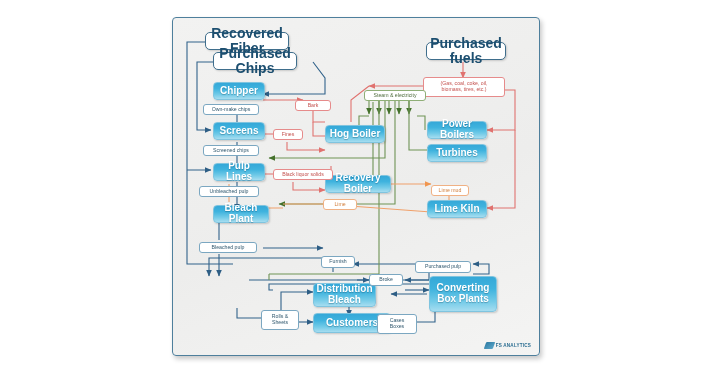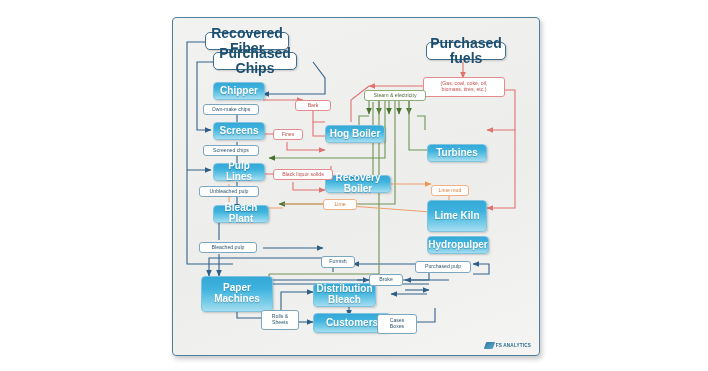--- a/index.html
+++ b/index.html
@@ -281,47 +281,47 @@
   </div>
 
   <div class="node proc" style="left:152px; top:107px; width:60px; height:18px;">
     <span>Hog Boiler</span>
   </div>
 
   <div class="node proc" style="left:152px; top:157px; width:66px; height:18px;">
     <span>Recovery Boiler</span>
   </div>
 
+  <div class="node proc" style="left:254px; top:103px; width:60px; height:18px;">
+    <span>Power Boilers</span>
+  </div>
 
   <div class="node proc" style="left:254px; top:126px; width:60px; height:18px;">
     <span>Turbines</span>
   </div>
 
-  <div class="node proc" style="left:254px; top:182px; width:60px; height:32px;">
+  <div class="node proc" style="left:254px; top:182px; width:60px; height:18px;">
     <span>Lime Kiln</span>
   </div>
 
-  <div class="node proc" style="left:254px; top:218px; width:62px; height:18px;">
-    <span>Hydropulper</span>
-  </div>
-
-  <div class="node proc two-line" style="left:28px; top:258px; width:72px; height:36px;">
-    <span>Paper</span>
-    <span>Machines</span>
-  </div>
+
 
   <div class="node proc two-line" style="left:140px; top:265px; width:63px; height:24px;">
     <span>Distribution</span>
     <span>Bleach</span>
   </div>
 
   <div class="node proc" style="left:140px; top:295px; width:78px; height:20px;">
     <span>Customers</span>
   </div>
 
+  <div class="node proc two-line" style="left:256px; top:258px; width:68px; height:36px;">
+    <span>Converting</span>
+    <span>Box Plants</span>
+  </div>
 
   <div class="node lbl-blue" style="left:30px; top:86px; width:56px; height:11px;">
     <span>Own-make chips</span>
   </div>
 
   <div class="node lbl-blue" style="left:30px; top:127px; width:56px; height:11px;">
     <span>Screened chips</span>
   </div>
 
   <div class="node lbl-blue" style="left:26px; top:168px; width:60px; height:11px;">

